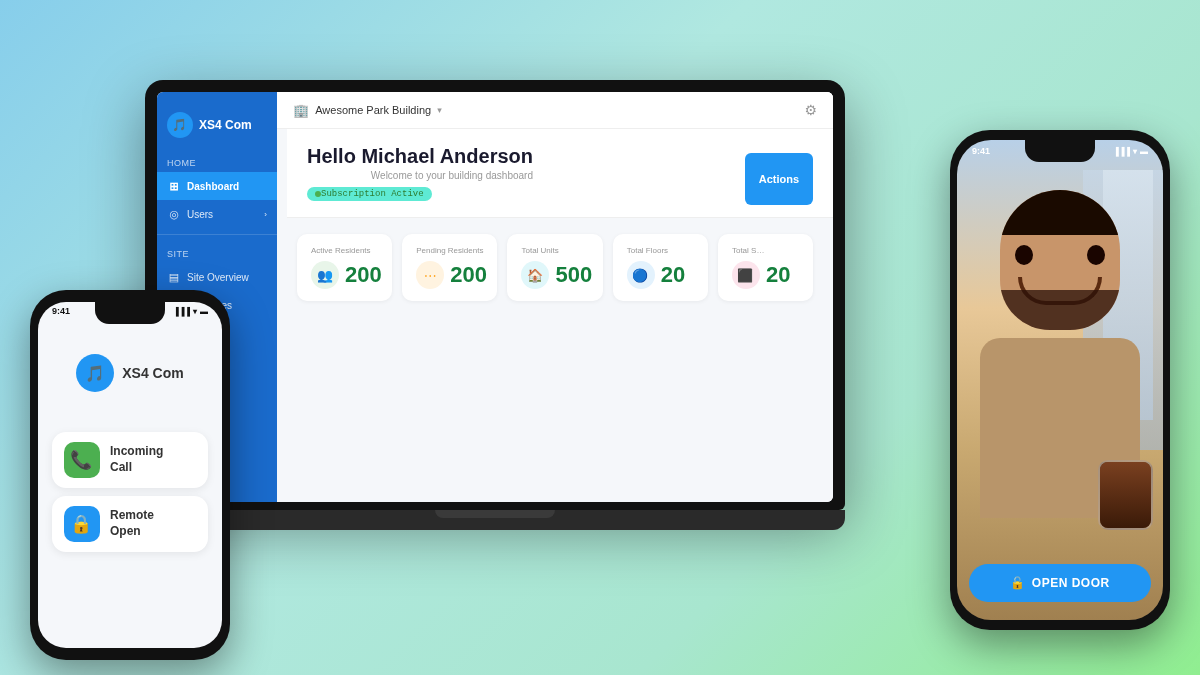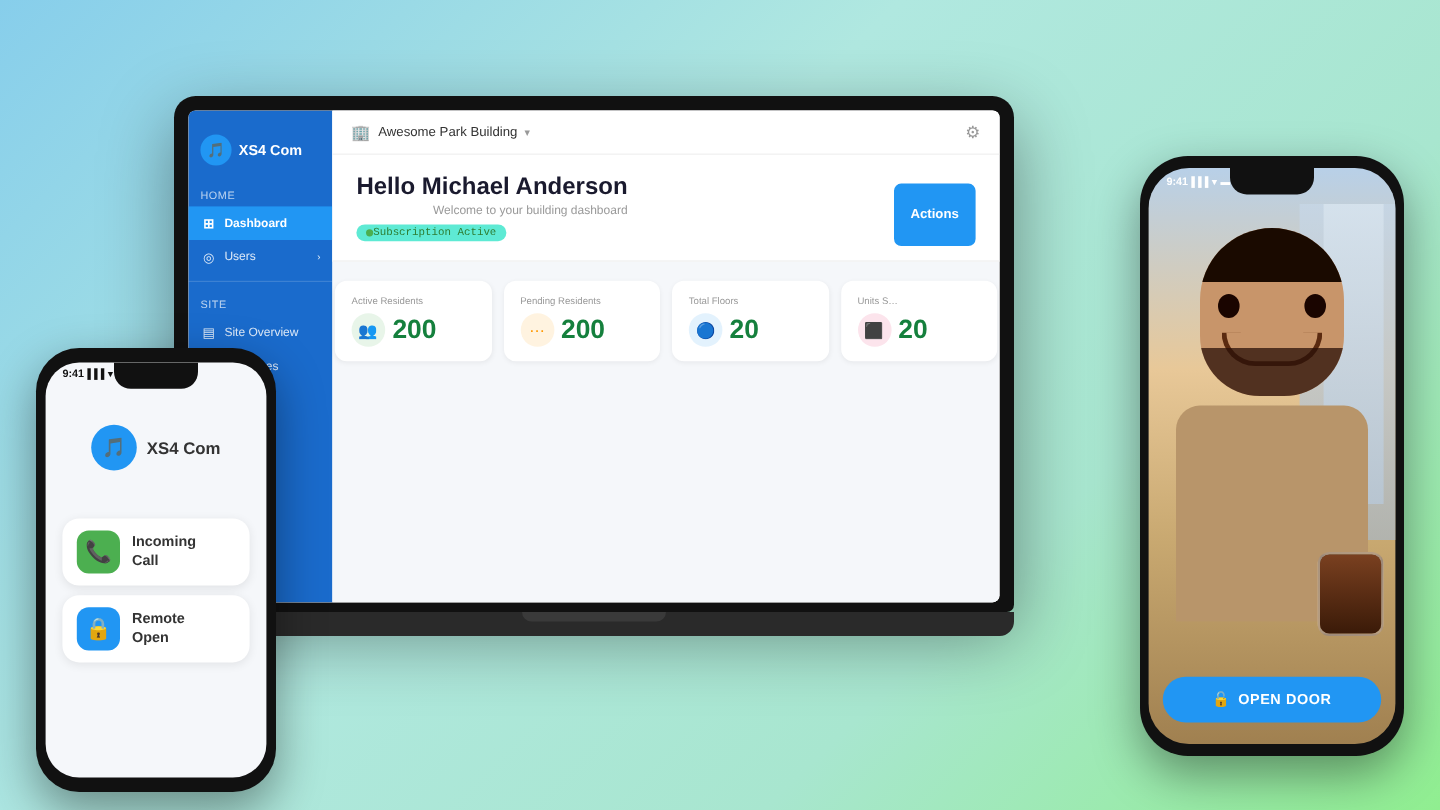--- a/index.html
+++ b/index.html
@@ -139,20 +139,21 @@
     .building-icon {
       font-size: 13px;
     }
     .chevron { font-size: 9px; color: #999; }
     .gear-icon { font-size: 14px; color: #999; }
 
     .welcome-section {
       background: #fff;
       padding: 16px 20px 12px;
       border-bottom: 1px solid #eee;
+      margin-left: 10px;
     }
     .welcome-title {
       font-size: 20px;
       font-weight: 700;
       color: #1a1a2e;
     }
     .welcome-subtitle {
       font-size: 10px;
       color: #999;
       margin-top: 2px;
@@ -185,21 +186,21 @@
     }
     .welcome-row {
       display: flex;
       justify-content: space-between;
       align-items: flex-start;
     }
 
     .stats-row {
       display: flex;
       gap: 10px;
-      padding: 16px 2px;
+      padding: 16px 20px;
       flex-wrap: nowrap;
     }
     .stat-card {
       background: #fff;
       border-radius: 10px;
       padding: 12px 14px;
       min-width: 90px;
       flex: 1;
       box-shadow: 0 1px 4px rgba(0,0,0,0.06);
     }
@@ -273,21 +274,21 @@
       background: #111;
       width: 70px;
       height: 22px;
       border-radius: 0 0 14px 14px;
       margin: 0 auto;
       position: relative;
       z-index: 10;
     }
     .phone-status-bar {
       display: flex;
-      justify-content: flex-start;
+      justify-content: space-between;
       align-items: center;
       padding: 4px 14px 0;
       font-size: 9px;
       font-weight: 600;
       color: #111;
       position: absolute;
       top: 12px;
       left: 8px;
       right: 8px;
       z-index: 5;
@@ -481,28 +482,35 @@
             </div>
           </div>
           <div class="stat-card">
             <div class="stat-label">Pending Residents</div>
             <div class="stat-value-row">
               <div class="stat-icon orange">⋯</div>
               <div class="stat-number">200</div>
             </div>
           </div>
           <div class="stat-card">
+            <div class="stat-label">Total Units</div>
+            <div class="stat-value-row">
+              <div class="stat-icon teal">🏠</div>
+              <div class="stat-number">500</div>
+            </div>
+          </div>
+          <div class="stat-card">
             <div class="stat-label">Total Floors</div>
             <div class="stat-value-row">
               <div class="stat-icon blue">🔵</div>
               <div class="stat-number">20</div>
             </div>
           </div>
           <div class="stat-card">
-            <div class="stat-label">Units S…</div>
+            <div class="stat-label">Total S…</div>
             <div class="stat-value-row">
               <div class="stat-icon red">⬛</div>
               <div class="stat-number">20</div>
             </div>
           </div>
         </div>
 
       </div>
     </div>
   </div>

